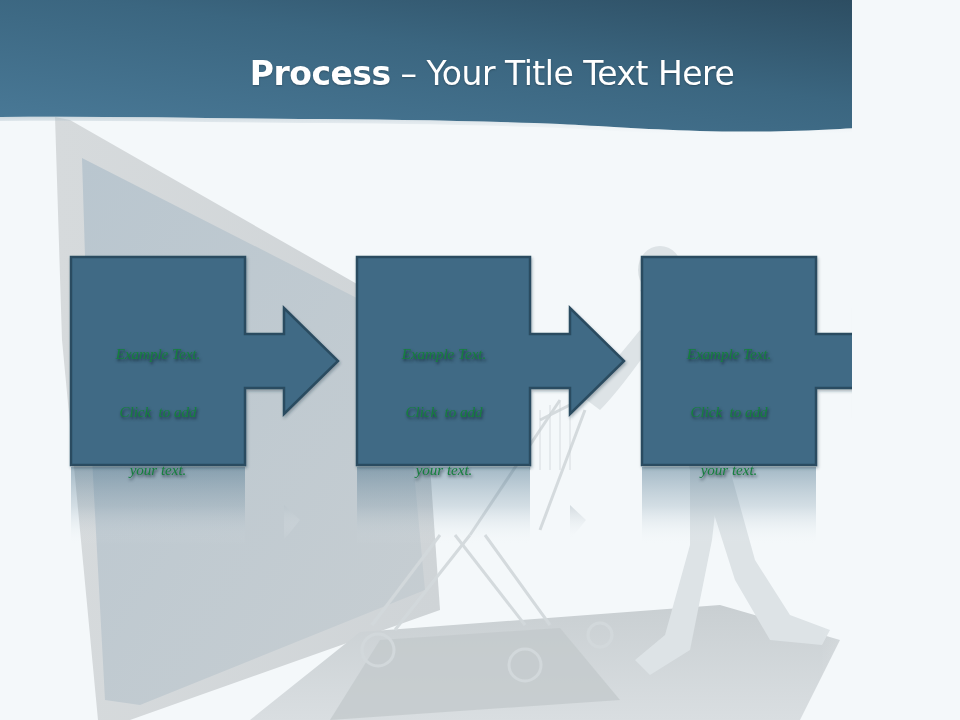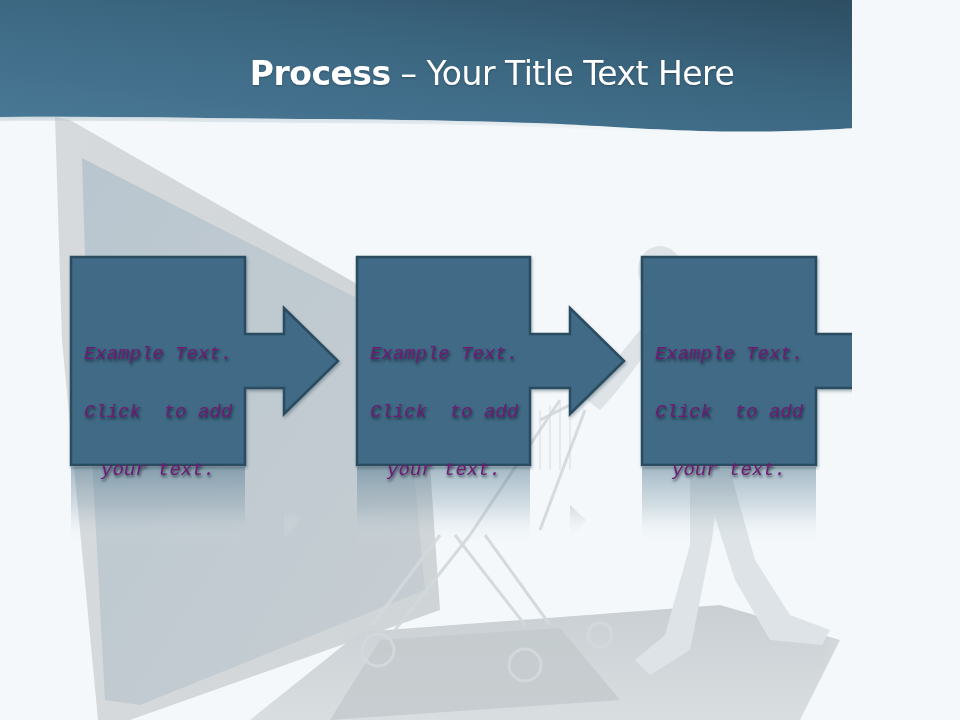--- a/index.html
+++ b/index.html
@@ -16,23 +16,23 @@
     color: #ffffff; font-size: 33px; line-height: 44px;
     font-family: "DejaVu Sans", "Liberation Sans", sans-serif;
     letter-spacing: -0.5px;
     text-shadow: 0 1px 2px rgba(0,0,0,0.25);
   }
   .title .bold { font-weight: bold; }
   .title .light { font-weight: normal; }
   .process-svg { position: absolute; left: 0; top: 0; width: 960px; height: 720px; }
   .step-text {
     position: absolute; width: 174px; text-align: center;
-    font-family: Liberation Mono, monospace;
-    font-style: italic; font-size: 19px; line-height: 29px;
-    color: #701a75;
+    font-family: Liberation Serif, serif;
+    font-style: italic; font-size: 15px; line-height: 29px;
+    color: #15803d;
     text-shadow: 1px 2px 3px rgba(10,25,35,0.75);
     white-space: pre-line;
   }
 </style>
 </head>
 <body>
 
 <div class="slide">
 
   <svg class="bg-art" viewBox="0 0 960 720" xmlns="http://www.w3.org/2000/svg">

